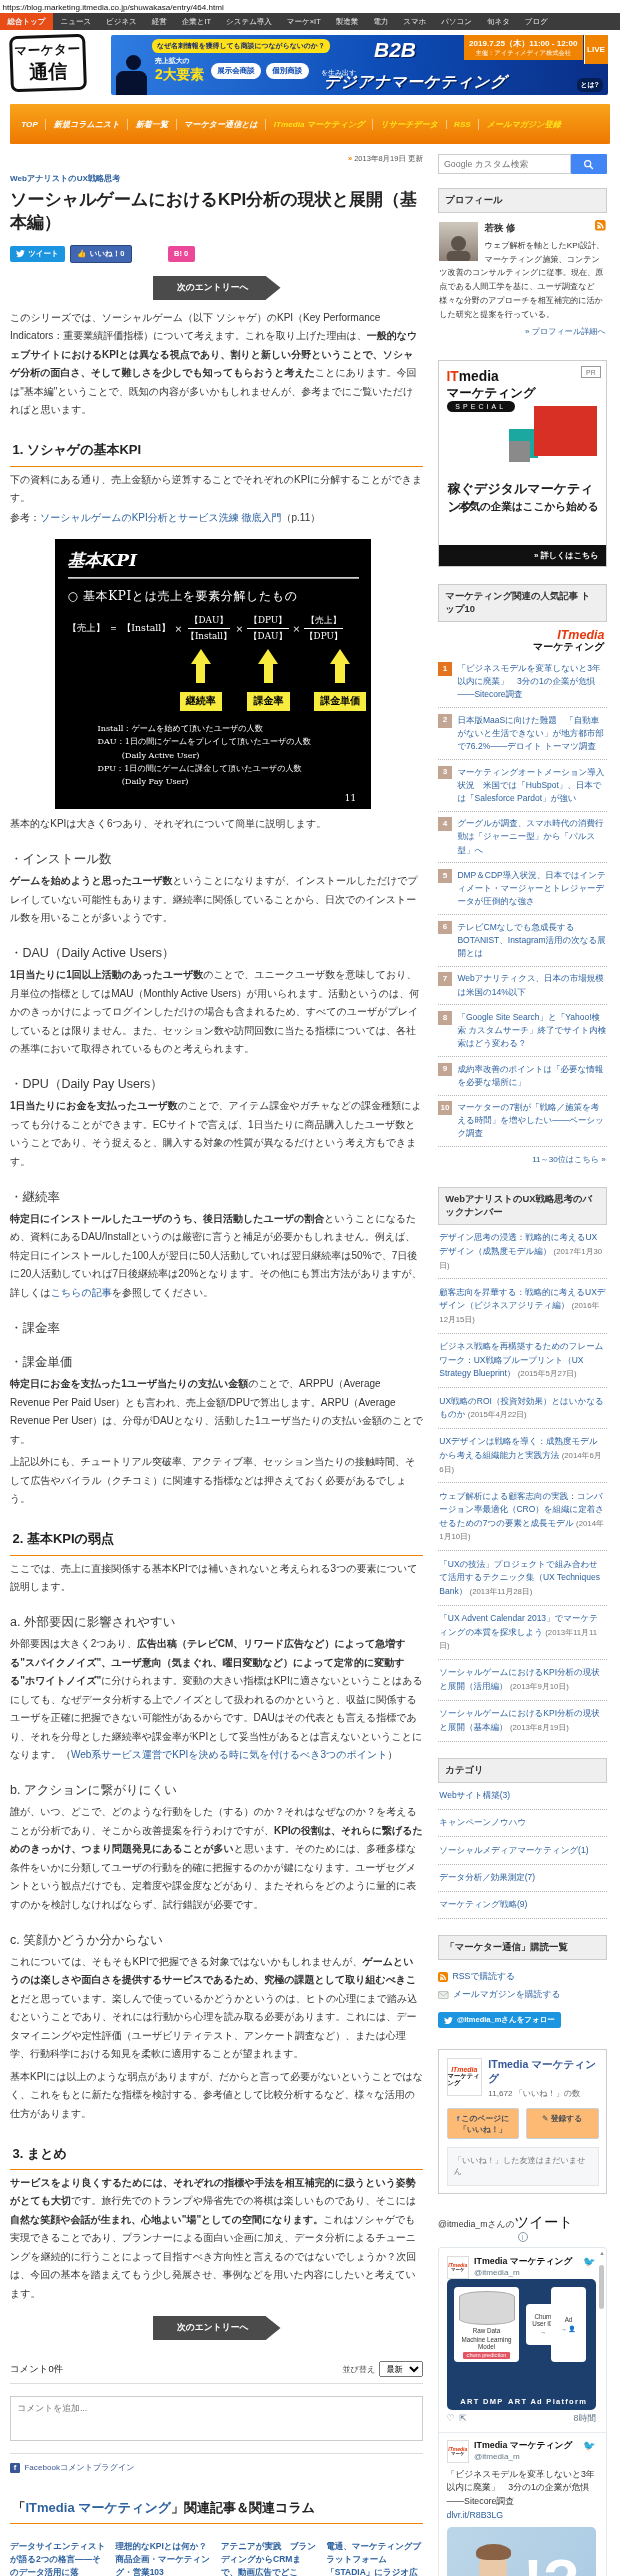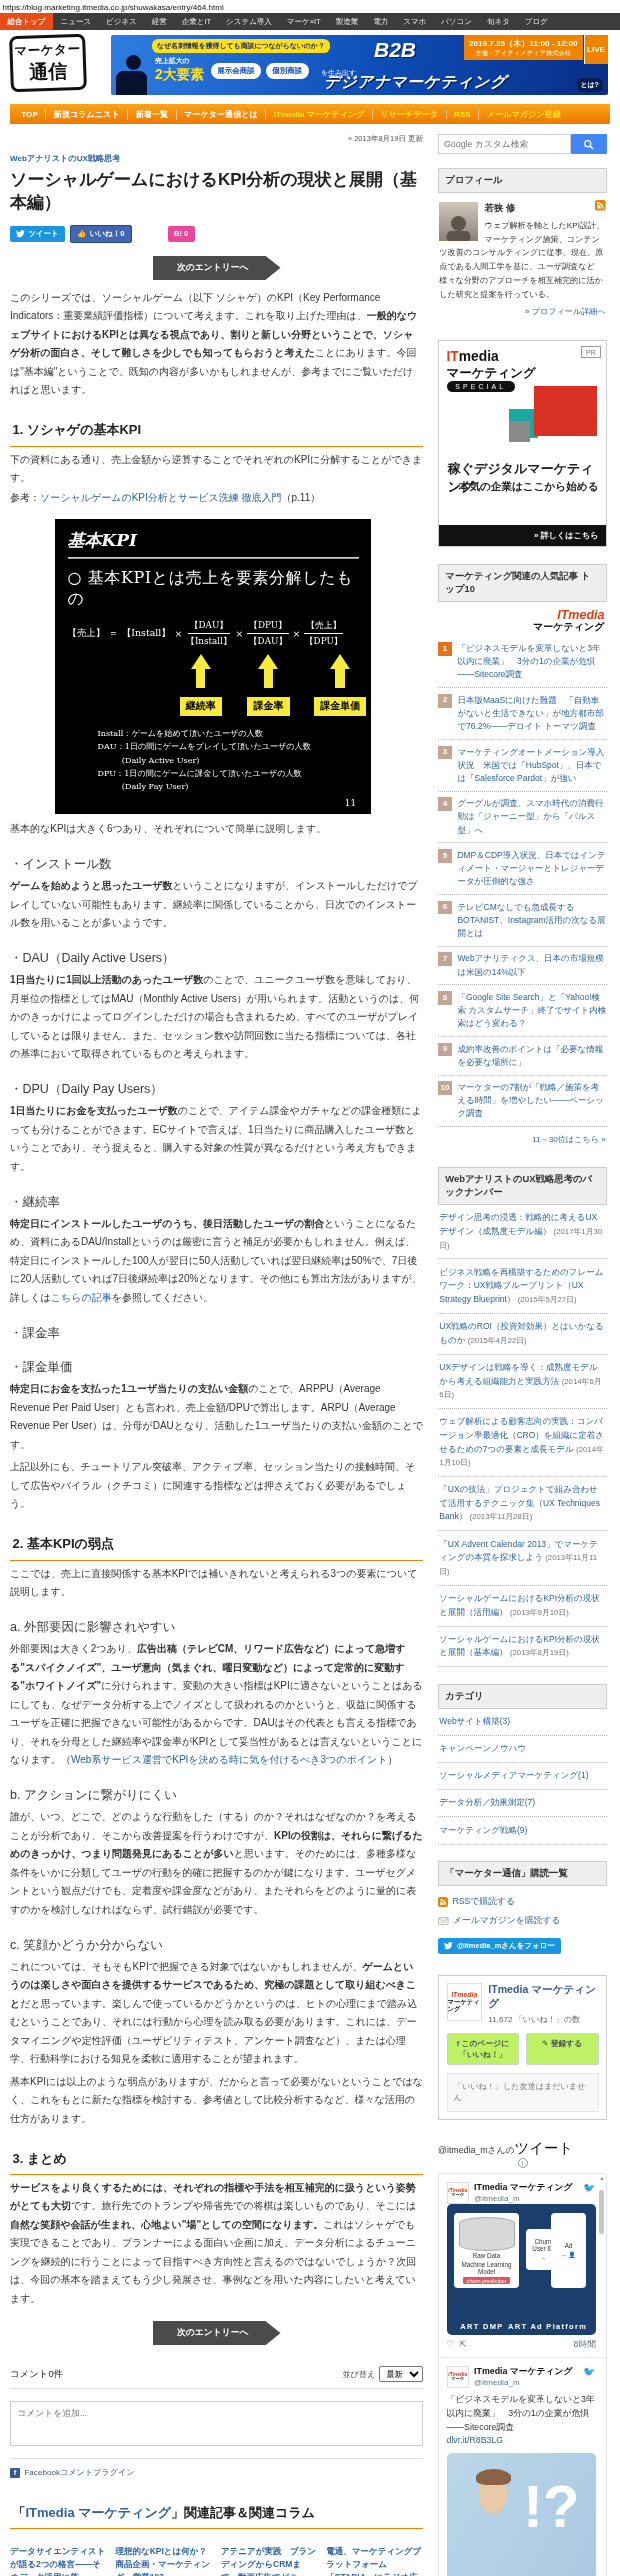--- a/index.html
+++ b/index.html
@@ -32,22 +32,22 @@
   .bn-mid{position:absolute;left:210px;top:33px;font-size:6.9px;}
   .bn-b2b{position:absolute;left:263px;top:2.5px;font-size:21px;font-weight:bold;font-style:italic;text-shadow:1.3px 1.3px 0 #06235f;}
   .bn-big{position:absolute;left:213px;bottom:2.5px;font-size:15.7px;font-weight:bold;font-style:italic;
           letter-spacing:0.6px;text-shadow:1.3px 1.3px 0 #041d52;white-space:nowrap;}
   .bn-toha{position:absolute;right:5px;bottom:3.8px;background:#041d52;font-size:6.9px;font-weight:bold;
            padding:1.9px 3.8px;border-radius:5.6px;}
   .bn-date{position:absolute;right:25px;top:0;background:#f08300;padding:2.5px 5px;font-size:8.1px;font-weight:bold;text-align:center;}
   .bn-date .org{display:block;font-size:6.3px;font-weight:normal;}
   .bn-live{position:absolute;right:0;top:0;width:24px;height:29px;background:#f08300;color:#fff;display:flex;
            align-items:center;justify-content:center;font-weight:bold;font-size:8.1px;border-left:0.6px solid #fff;}
-  .nav-orange{margin:3.8px 10px 0 10px;height:20px;display:flex;align-items:center;
-              background:linear-gradient(#f9a41b,#ee7800);border-radius:1.3px;padding:0 3.8px;}
+  .nav-orange{margin:3.8px 10px 0 10px;height:40px;display:flex;align-items:center;
+              background:linear-gradient(#f9a41b,#ee7800);border-radius:1.3px;padding:0 3.8px;font-style:italic;}
   .nav-orange .itm{color:#fff;font-weight:bold;font-size:8.1px;padding:0 7.5px;border-left:0.6px solid rgba(255,255,255,.5);cursor:pointer;}
   .nav-orange .itm:first-child{border-left:none;}
   .nav-orange .yl{color:#ffe11a;}
   
   .main-row{display:flex;gap:15px;padding:10px 12.5px 0 10px;align-items:flex-start;}
   .col-main{width:413px;}
   .col-side{width:169px;}
   
   .upd{text-align:right;font-size:7.5px;color:#555;}
   .upd .mk{color:#f08300;font-weight:bold;}
@@ -64,21 +64,21 @@
             clip-path:polygon(0 0,88% 0,100% 50%,88% 100%,0 100%);}
   p.art{margin:4px 0;line-height:1.85;font-size:10px;}
   p.art a,.rich a{color:#2e62a0;}
   h2.art{font-size:13px;color:#222;margin:19px 0 2.5px;padding:2.5px 2.5px 6.3px;border-bottom:1.3px solid #f08300;}
   h3.art{font-size:12.5px;color:#3a3a3a;font-weight:normal;margin:17.5px 0 3.8px;}
   
   .slide{width:316px;margin:11.3px 0 6.3px 45px;background:#000;color:#fff;padding:10px 12.5px 3.8px;
          font-family:"DejaVu Serif","Liberation Serif",serif;}
   .sl-title{font-size:17px;font-weight:bold;font-style:italic;padding-bottom:5px;}
   .sl-rule{border-top:1.3px solid #cfcfcf;border-bottom:0.6px solid #9b9b9b;height:2.5px;margin-bottom:8.8px;}
-  .sl-bullet{font-size:16px;margin-bottom:10px;letter-spacing:0.6px;}
+  .sl-bullet{font-size:12px;margin-bottom:10px;letter-spacing:0.6px;}
   .sl-formula{display:flex;align-items:center;gap:3.8px;font-size:9.4px;flex-wrap:nowrap;}
   .frac{display:inline-flex;flex-direction:column;align-items:center;font-size:8.8px;}
   .frac .top{border-bottom:1.3px solid #fff;padding:0 1.9px 1.3px;}
   .frac .bot{padding-top:1.3px;}
   .sl-arrows{display:flex;gap:25px;margin:6.3px 0 0 112px;}
   .arrcol{width:51px;display:flex;flex-direction:column;align-items:center;}
   .arr-head{width:0;height:0;border-left:10.6px solid transparent;border-right:10.6px solid transparent;border-bottom:15px solid #f7ec3e;}
   .arr-stem{width:9.4px;height:19px;background:#f7ec3e;}
   .kpi-label{margin-top:8.8px;background:#f7ec3e;color:#000;font-weight:bold;font-size:10px;padding:2.5px 6.3px;white-space:nowrap;}
   .sl-defs{margin:11.3px 0 2.5px 30px;font-size:8.1px;line-height:1.65;}
@@ -146,21 +146,21 @@
              font-size:7.5px;padding:3.1px 6.3px;border-radius:2.5px;margin-top:5px;cursor:pointer;}
   .fb-box{border:0.6px solid #ccc;margin-top:16.3px;padding:7.5px;font-size:8.1px;}
   .fb-top{display:flex;gap:6.3px;}
   .fb-logo{width:38px;height:38px;border:0.6px solid #ddd;display:flex;flex-direction:column;align-items:center;
            justify-content:center;font-weight:bold;line-height:1.1;}
   .fb-logo .x1{color:#e8380d;font-size:6.9px;font-style:italic;}
   .fb-logo .x2{color:#111;font-size:6.3px;}
   .fb-name{font-size:10.6px;color:#365899;font-weight:bold;}
   .fb-likes{color:#666;margin-top:2.5px;}
   .fb-btns{display:flex;gap:6.3px;margin-top:8.8px;}
-  .fb-btn{flex:1;background:#bef264;border:0.6px solid #ccd0d5;border-radius:1.9px;padding:3.8px 2.5px;text-align:center;
+  .fb-btn{flex:1;background:#fdba74;border:0.6px solid #ccd0d5;border-radius:1.9px;padding:3.8px 2.5px;text-align:center;
           color:#4b4f56;font-weight:bold;font-size:7.8px;cursor:pointer;}
   .fb-btn .f{color:#4267b2;}
   .fb-friends{margin-top:7.5px;background:#f6f7f9;border:0.6px solid #e4e6e9;padding:7.5px 6.3px;color:#777;}
   .tw-head{display:flex;align-items:baseline;justify-content:space-between;margin-top:19px;flex-direction:column;}
   .tw-head .big{font-size:14.4px;color:#111;}
   .info-ico{width:10px;height:10px;border:0.6px solid #8899a6;border-radius:50%;color:#8899a6;font-size:6.9px;
             display:flex;align-items:center;justify-content:center;align-self:center;}
   .tw-box{border:0.6px solid #e1e8ed;border-radius:3.1px;margin-top:5px;position:relative;}
   .tw-scroll{position:absolute;right:1.3px;top:1.3px;bottom:1.3px;width:5.6px;}
   .tw-scroll .thumb{width:4.4px;height:44px;background:#c6c6c6;border-radius:2.5px;margin-top:8.8px;}
@@ -487,20 +487,21 @@
       <li>
           <span class="rankb">10</span>
           <a class="lk">マーケターの7割が「戦略／施策を考える時間」を増やしたい――ベーシック調査</a>
         </li>
     </ol>
     <div class="more-lnk"><a class="lk">11～30位はこちら »</a></div>
 
     <div class="sb-h">WebアナリストのUX戦略思考のバックナンバー</div>
     <ul class="side-list">
       <li><a class="lk">デザイン思考の浸透：戦略的に考えるUXデザイン（成熟度モデル編）</a> <span class="dt">(2017年1月30日)</span></li>
+      <li><a class="lk">顧客志向を昇華する：戦略的に考えるUXデザイン（ビジネスアジリティ編）</a> <span class="dt">(2016年12月15日)</span></li>
       <li><a class="lk">ビジネス戦略を再構築するためのフレームワーク：UX戦略ブループリント（UX Strategy Blueprint）</a> <span class="dt">(2015年5月27日)</span></li>
       <li><a class="lk">UX戦略のROI（投資対効果）とはいかなるものか</a> <span class="dt">(2015年4月22日)</span></li>
       <li><a class="lk">UXデザインは戦略を導く：成熟度モデルから考える組織能力と実践方法</a> <span class="dt">(2014年6月 6日)</span></li>
       <li><a class="lk">ウェブ解析による顧客志向の実践：コンバージョン率最適化（CRO）を組織に定着させるための7つの要素と成長モデル</a> <span class="dt">(2014年1月10日)</span></li>
       <li><a class="lk">「UXの技法」プロジェクトで組み合わせて活用するテクニック集（UX Techniques Bank）</a> <span class="dt">(2013年11月28日)</span></li>
       <li><a class="lk">「UX Advent Calendar 2013」でマーケティングの本質を探求しよう</a> <span class="dt">(2013年11月11日)</span></li>
       <li><a class="lk">ソーシャルゲームにおけるKPI分析の現状と展開（活用編）</a> <span class="dt">(2013年9月10日)</span></li>
       <li><a class="lk">ソーシャルゲームにおけるKPI分析の現状と展開（基本編）</a> <span class="dt">(2013年8月19日)</span></li>
     </ul>
 

